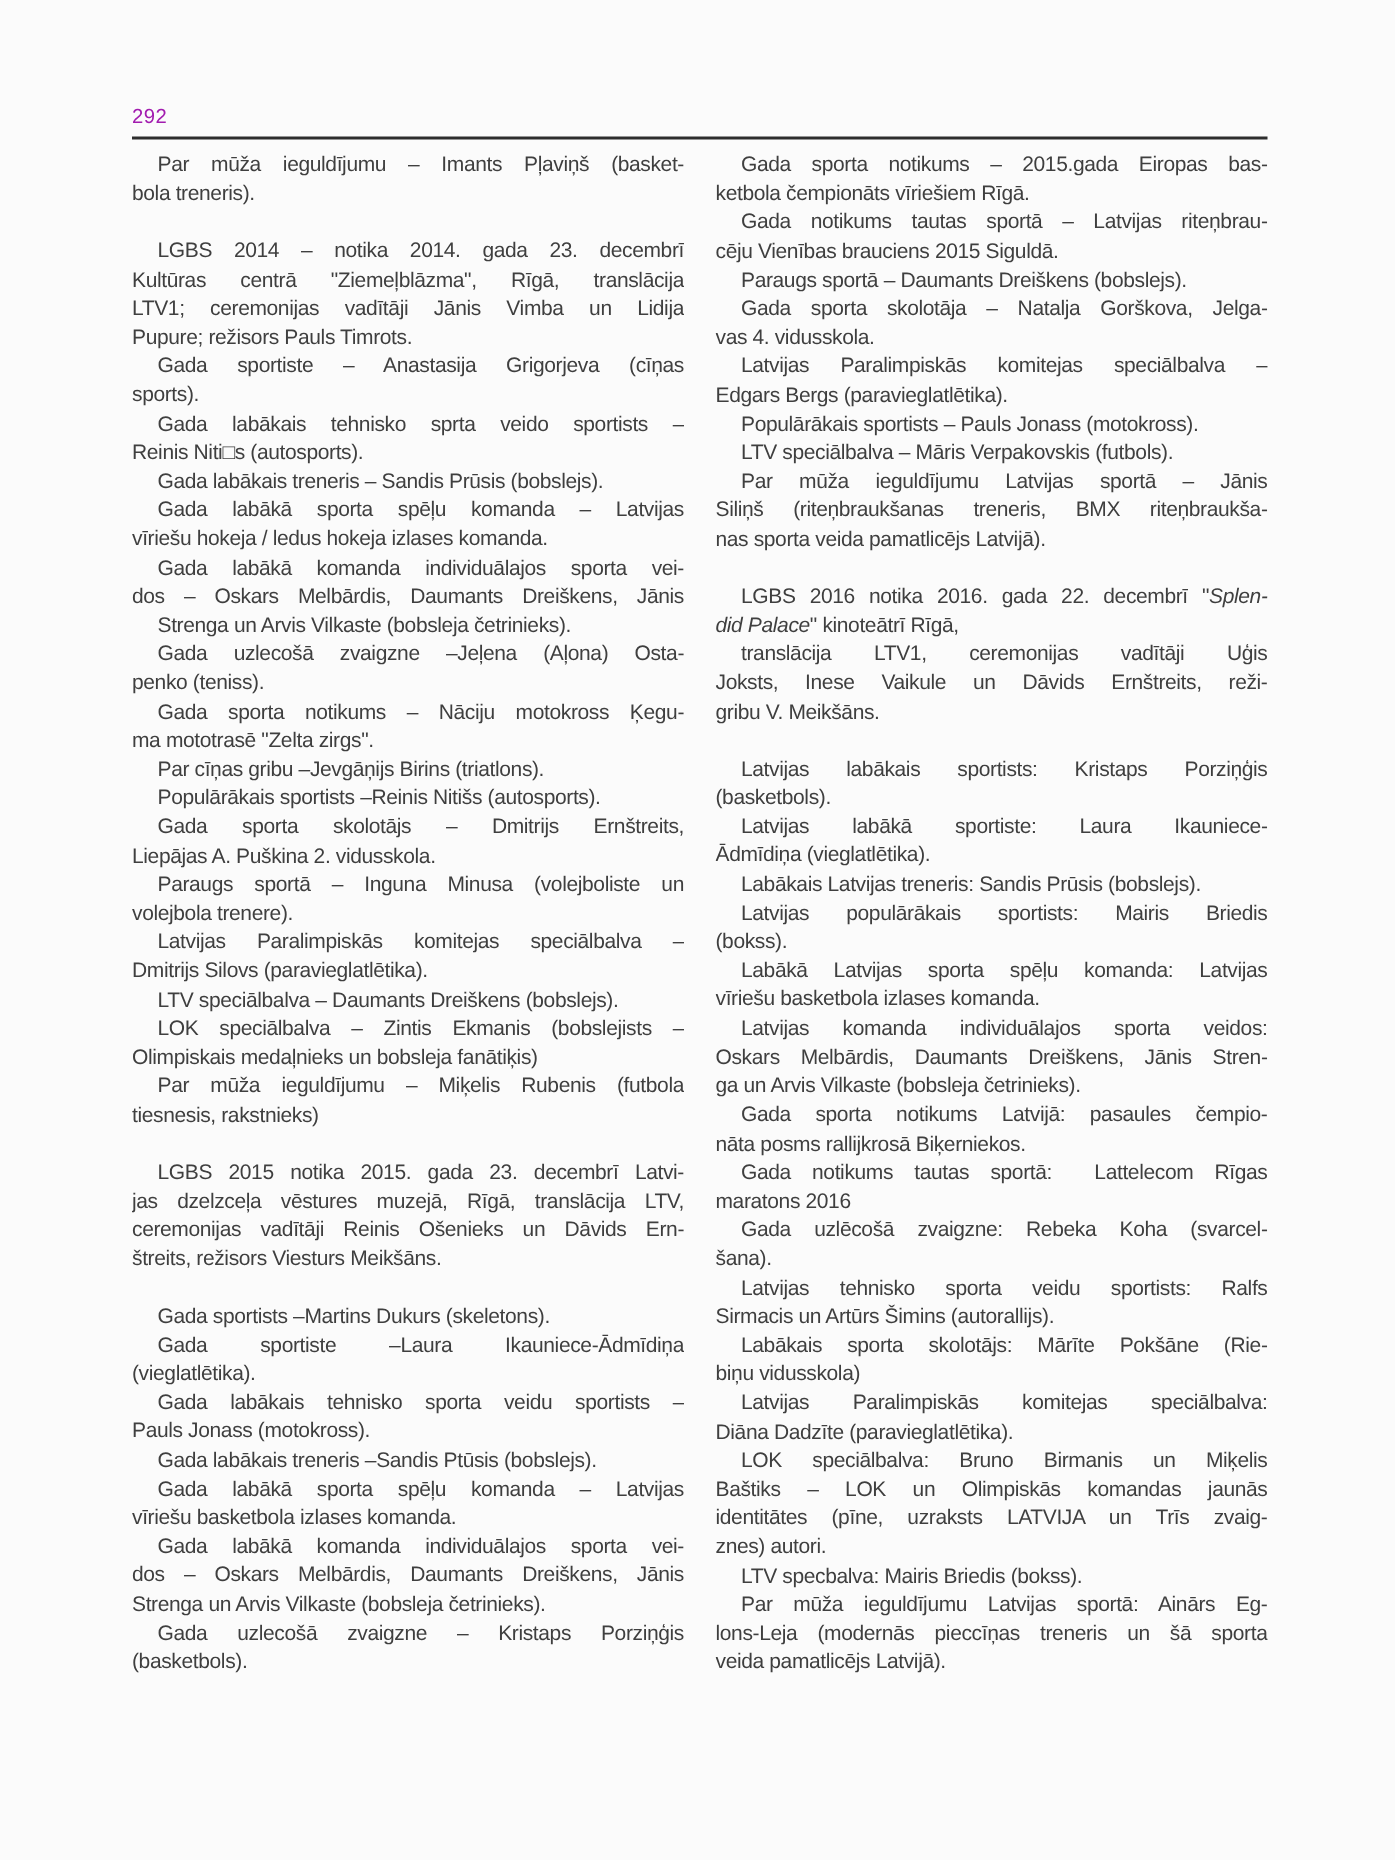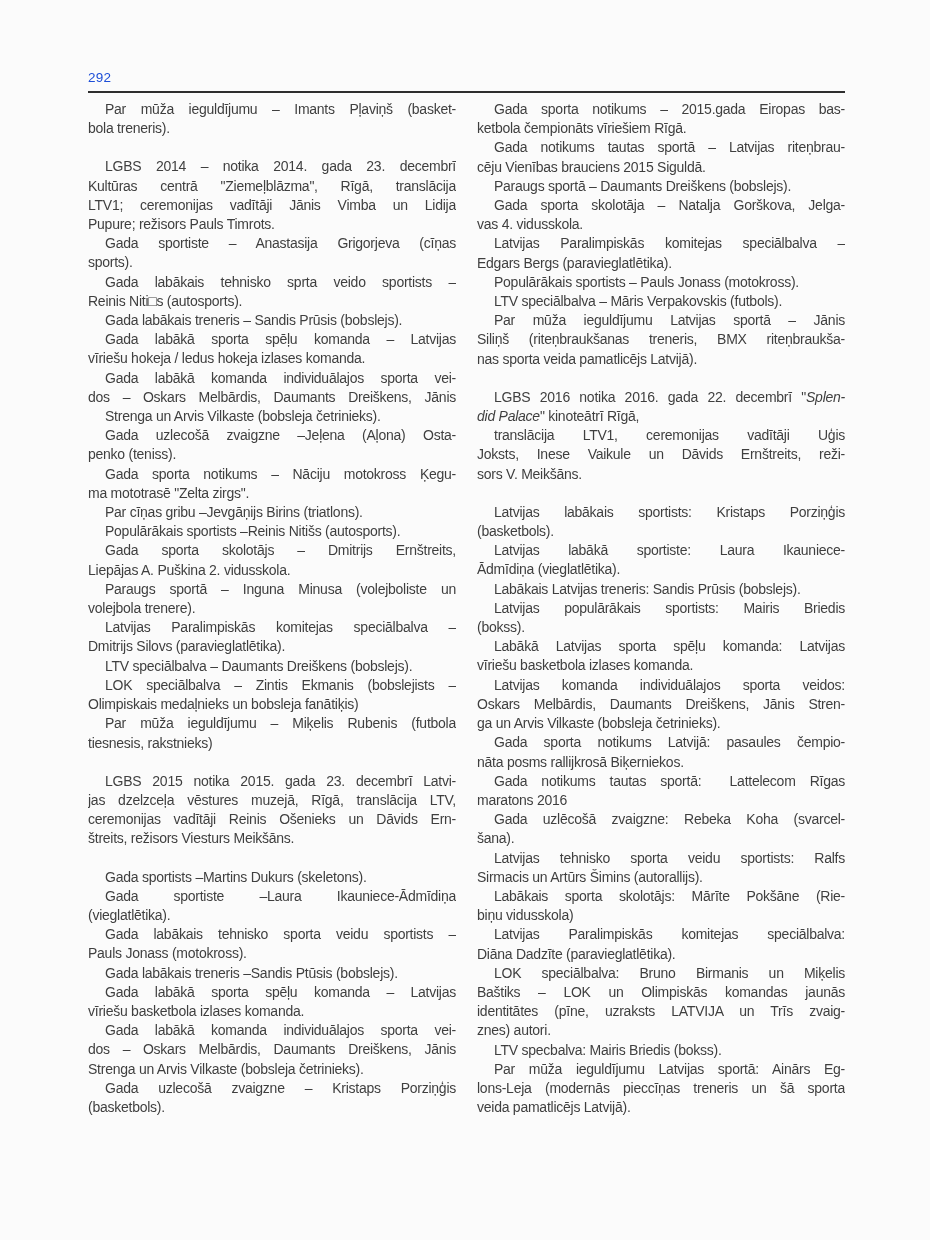--- a/index.html
+++ b/index.html
@@ -13,21 +13,21 @@
     width: 930px; height: 1240px;
     background: #fbfbfb;
     color: #3f3f3f;
     overflow: hidden;
   }
   .page-number {
     position: absolute;
     left: 88px; top: 70px;
     font-size: 13.5px;
     letter-spacing: 0.3px;
-    color: #1d4ed8;
+    color: #a21caf;
   }
   .header-rule {
     position: absolute;
     left: 88px; top: 91px;
     width: 757px; height: 1.5px;
     background: #2e2e2e;
   }
   .columns {
     position: absolute;
     left: 88px; top: 100px;
@@ -191,21 +191,21 @@
         <div class="para">
           <div class="line j ind">Par mūža ieguldījumu Latvijas sportā – Jānis</div>
           <div class="line j">Siliņš (riteņbraukšanas treneris, BMX riteņbraukša-</div>
           <div class="line">nas sporta veida pamatlicējs Latvijā).</div>
         </div>
         <div class="para sb">
           <div class="line j ind"><span>LGBS 2016 notika 2016. gada 22. decembrī "</span><span class="it">Splen-</span></div>
           <div class="line"><span class="it">did Palace</span><span>" kinoteātrī Rīgā,</span></div>
           <div class="line j ind">translācija LTV1, ceremonijas vadītāji Uģis</div>
           <div class="line j">Joksts, Inese Vaikule un Dāvids Ernštreits, reži-</div>
-          <div class="line">sors V. Meikšāns.</div>
+          <div class="line">gribu V. Meikšāns.</div>
         </div>
         <div class="para sb">
           <div class="line j ind">Latvijas labākais sportists: Kristaps Porziņģis</div>
           <div class="line">(basketbols).</div>
         </div>
         <div class="para">
           <div class="line j ind">Latvijas labākā sportiste: Laura Ikauniece-</div>
           <div class="line">Ādmīdiņa (vieglatlētika).</div>
         </div>
         <div class="para">

